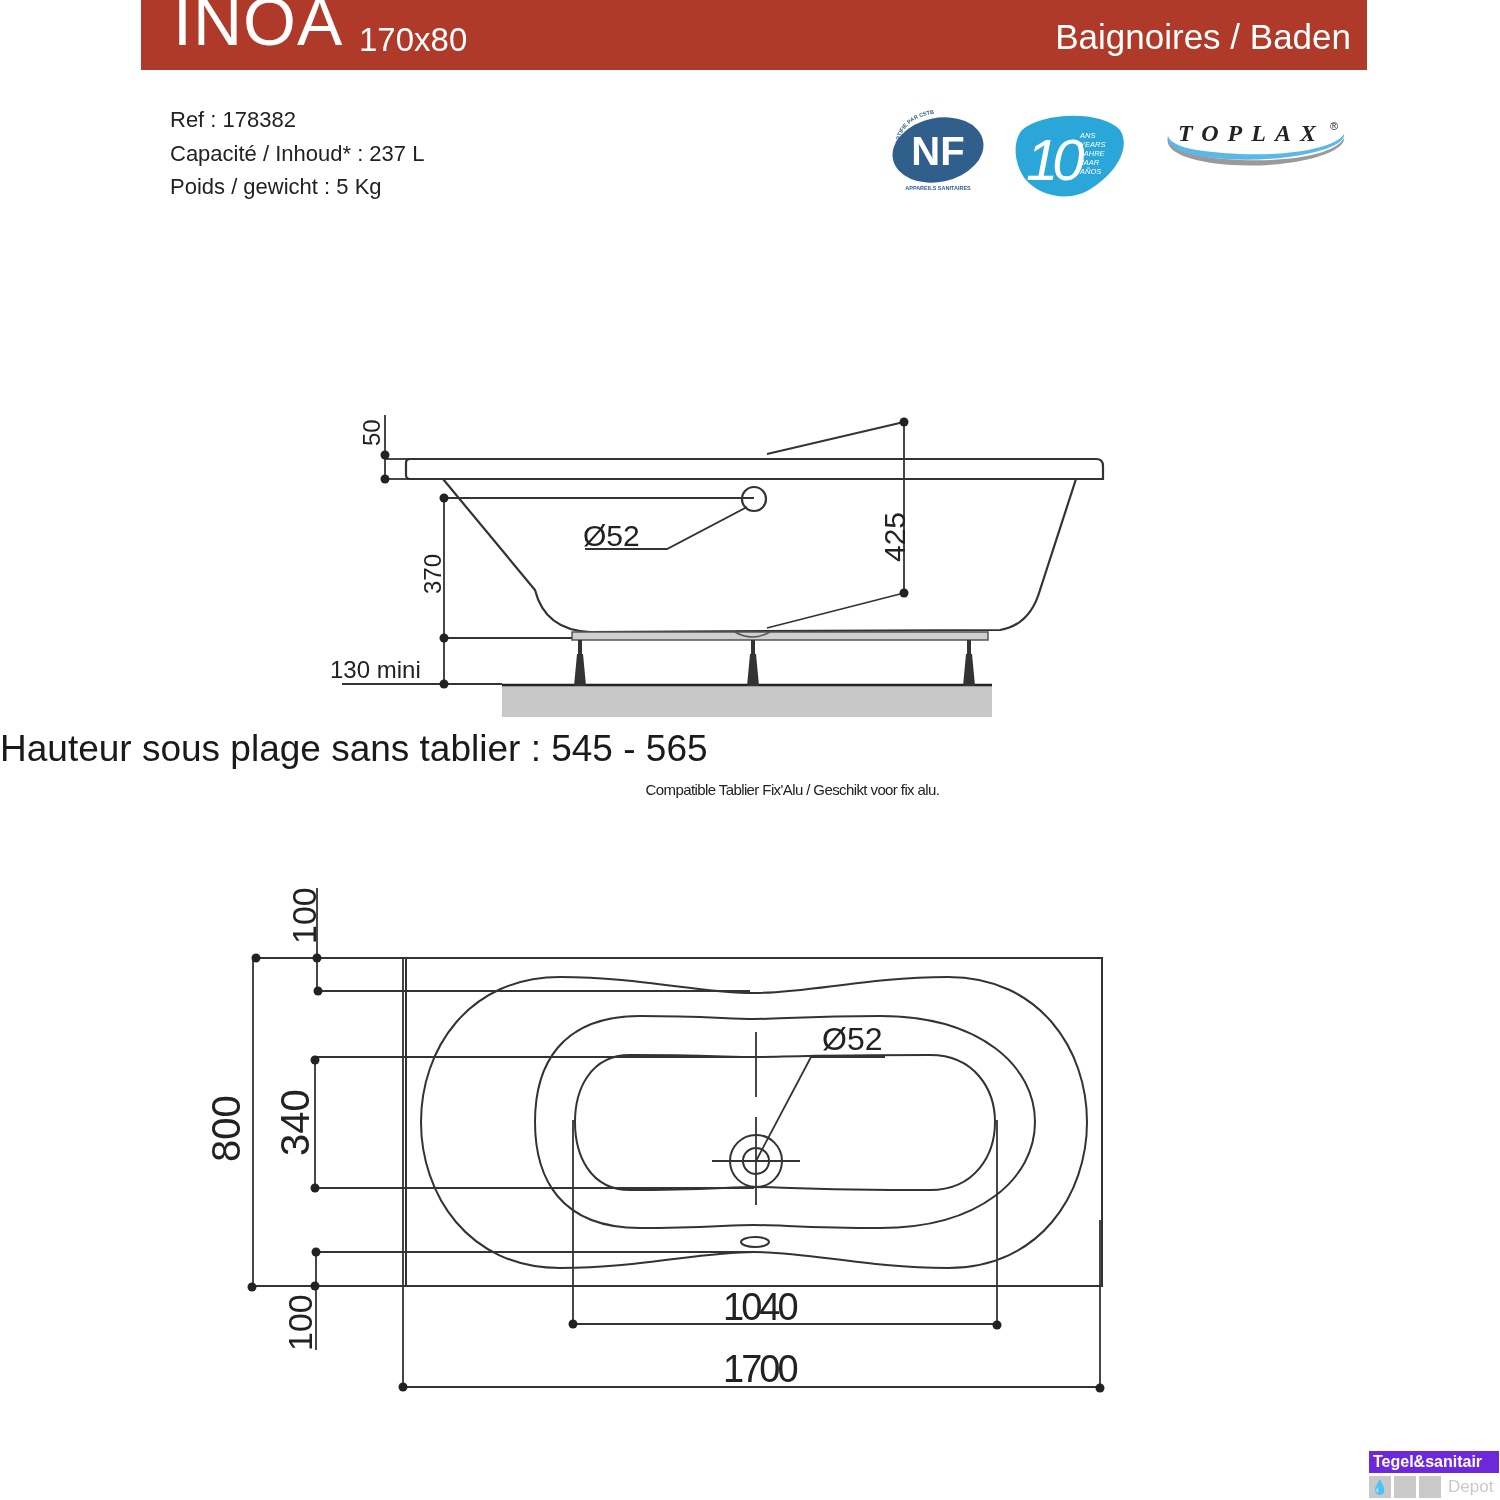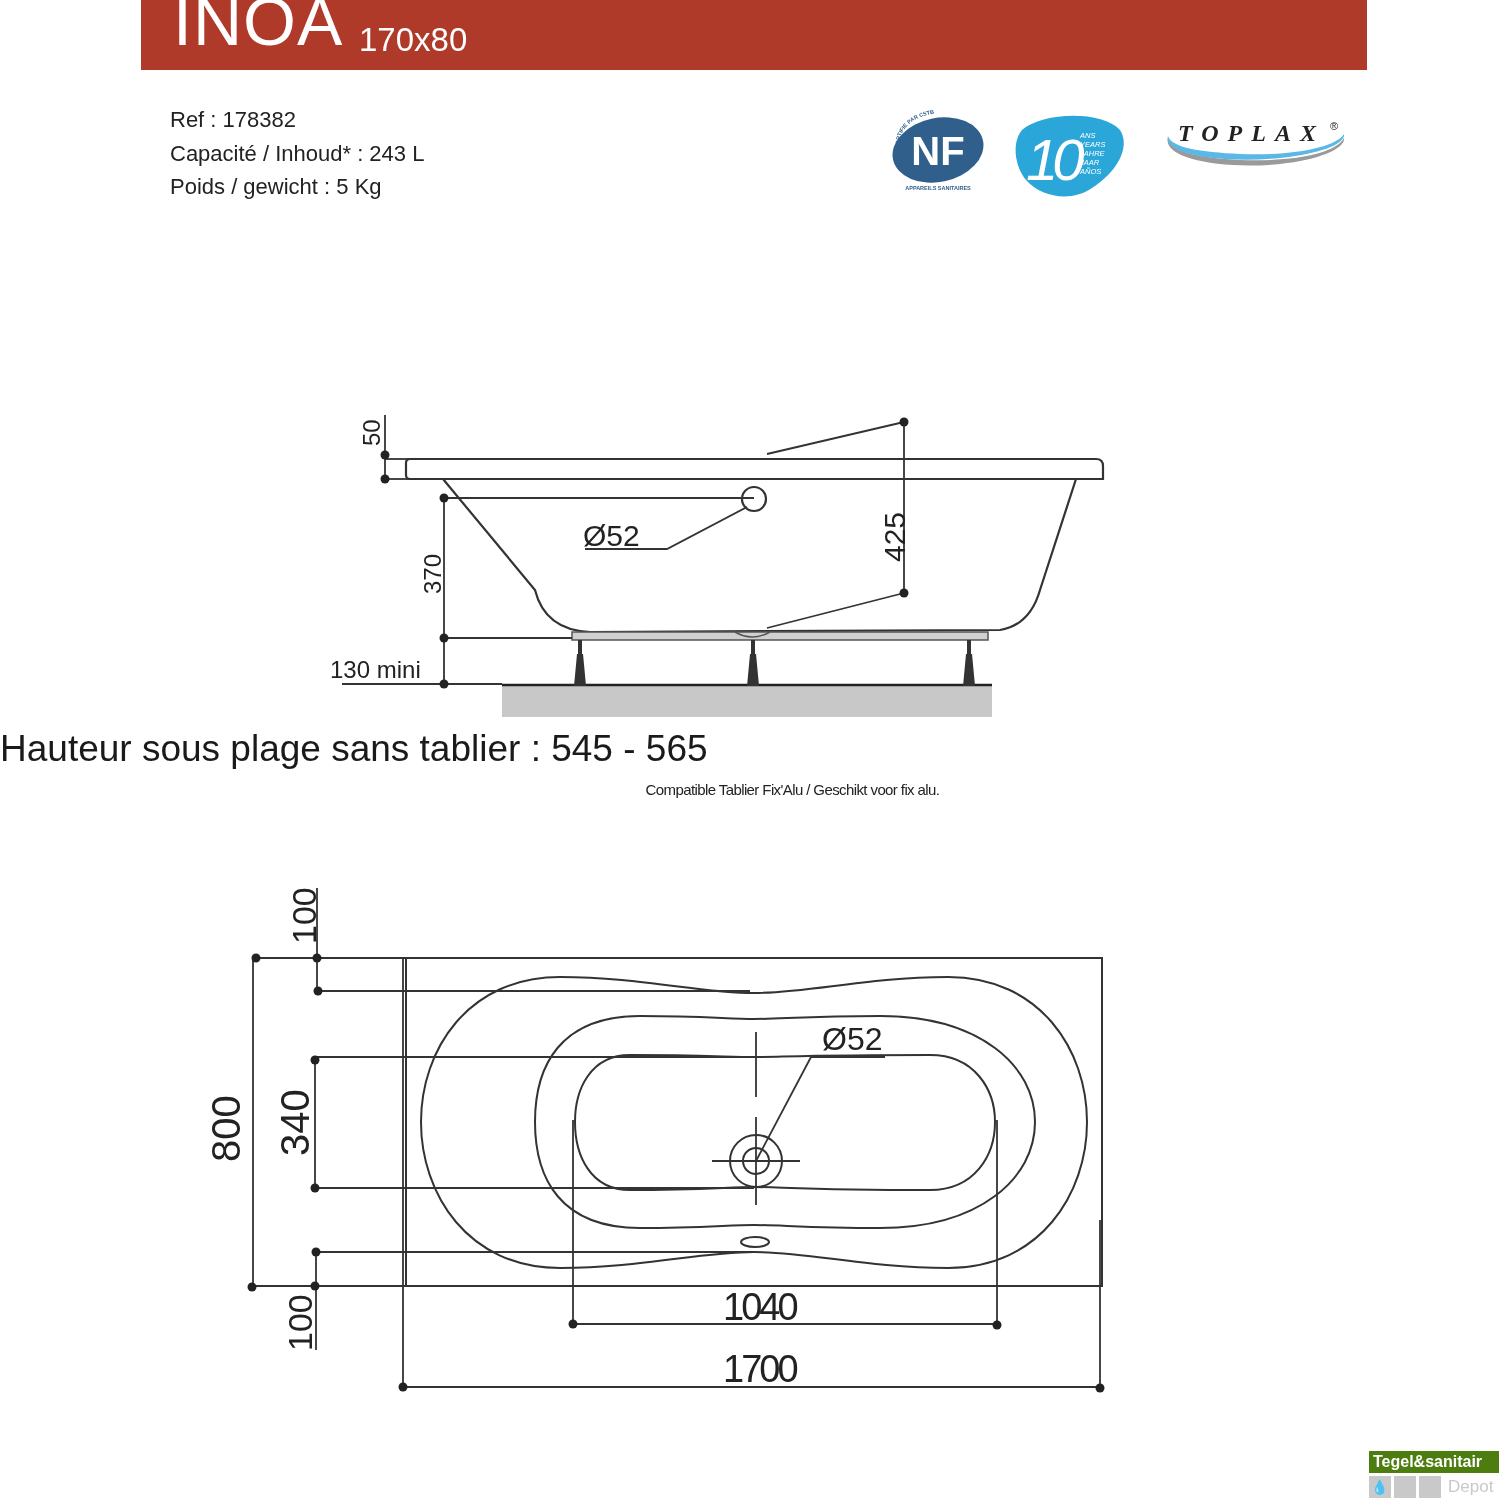--- a/index.html
+++ b/index.html
@@ -36,38 +36,39 @@
     position:absolute; left:0; width:1430px; top:728px; text-align:left;
     font-size:37px; color:#1a1a1a; white-space:nowrap;
   }
   .caption-sub {
     position:absolute; left:0; width:1585px; top:781px; text-align:center;
     font-size:15px; color:#222; letter-spacing:-0.6px; white-space:nowrap;
   }
 
   .watermark { position:absolute; left:1369px; top:1451px; width:130px; height:49px; }
   .wm-top {
-    background:#4d7c0f; color:#fff; font-weight:bold; font-size:16px;
+    background:#6d28d9; color:#fff; font-weight:bold; font-size:16px;
     padding:1px 4px; height:22px; line-height:20px; white-space:nowrap;
   }
   .wm-bottom { display:flex; gap:3px; margin-top:3px; align-items:center; }
   .wm-sq { width:22px; height:22px; background:#c9c9c9; color:#fff; font-size:14px; text-align:center; line-height:22px; }
   .wm-depot { color:#c9c9c9; font-size:17px; margin-left:4px; }
 </style>
 </head>
 <body>
 
 <div class="header-bar">
   <div class="title-main">INOA</div>
   <div class="title-size">170x80</div>
+  <div class="title-category">Baignoires / Baden</div>
 </div>
 
 <div class="specs">
   <div class="spec-line">Ref : 178382</div>
-  <div class="spec-line">Capacité / Inhoud* : 243 L</div>
+  <div class="spec-line">Capacité / Inhoud* : 237 L</div>
   <div class="spec-line">Poids / gewicht : 5 Kg</div>
 </div>
 
 <svg class="logo logo-nf" viewBox="0 0 100 86">
   <defs>
     <path id="nfArc" d="M12,38 A40,30 0 0 1 84,16"></path>
   </defs>
   <text font-size="5.5" fill="#2f5f8a" font-family="Liberation Sans, sans-serif" font-weight="bold">
     <textPath href="#nfArc">CERTIFIE PAR CSTB</textPath>
   </text>

